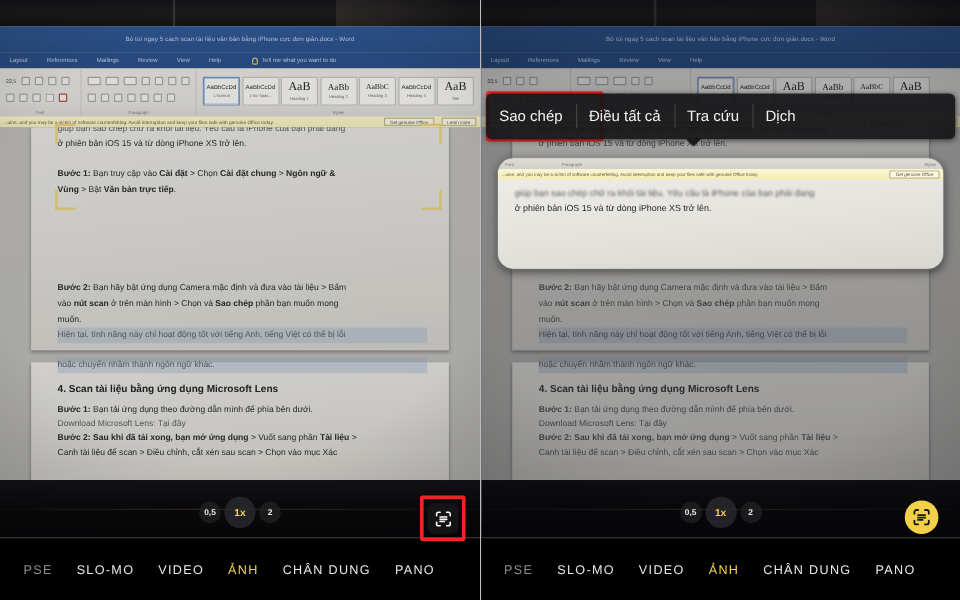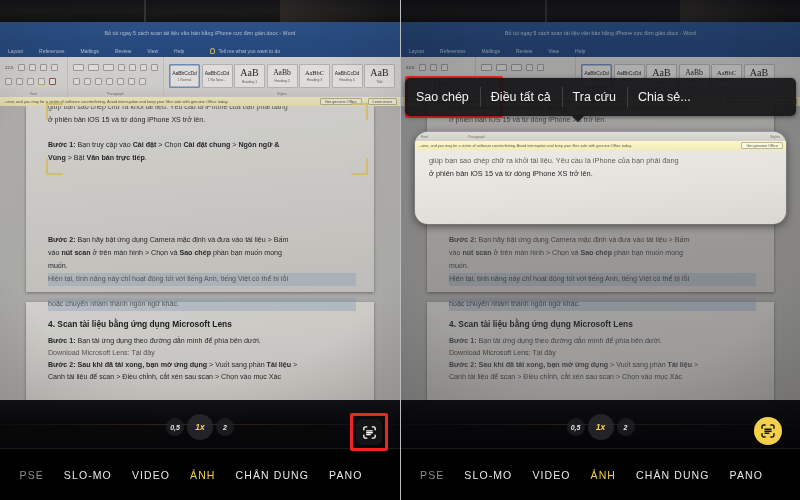--- a/index.html
+++ b/index.html
@@ -192,21 +192,21 @@
   
   .hud-zoom{
     position:absolute; left:0; right:0; bottom:60px;
     display:flex; align-items:center; justify-content:center; gap:3px;
     z-index:6;
   }
   .zbtn{
     width:18px;height:18px;border-radius:50%;
     background: rgba(34,34,38,.72);
     color:#e9e9ea; font-size:7px; font-weight:700;
-    display:flex;align-items:center;justify-content:center;font-style:italic;
+    display:flex;align-items:center;justify-content:center;
   }
   .zbtn.active{
     width:26px;height:26px; color:#f5d34f; font-size:8.5px;
     background: rgba(44,44,48,.78);
   }
 
   .scan-wrap{
     position:absolute; right:18px; bottom:55px; z-index:7;
   }
   .scan-btn{
@@ -674,21 +674,21 @@
 
       <div class="bezel"></div>
       <div class="grade dim"></div>
       <div class="grade vig"></div>
     </div>
 
     <div class="ctxmenu">
       <div class="ctxitem">Sao chép</div>
       <div class="ctxitem">Điều tất cả</div>
       <div class="ctxitem">Tra cứu</div>
-      <div class="ctxitem">Chia sẻ...</div>
+      <div class="ctxitem">Dịch</div>
       <span class="ctx-caret"></span>
     </div>
     <div class="redbox" style="left:4px; top:76px; width:98px; height:42px"></div>
 
     <div class="loupe">
       <div class="loupe-band">
         <span>Font</span>
         <span>Paragraph</span>
         <span style="margin-left:auto">Styles</span>
       </div>

